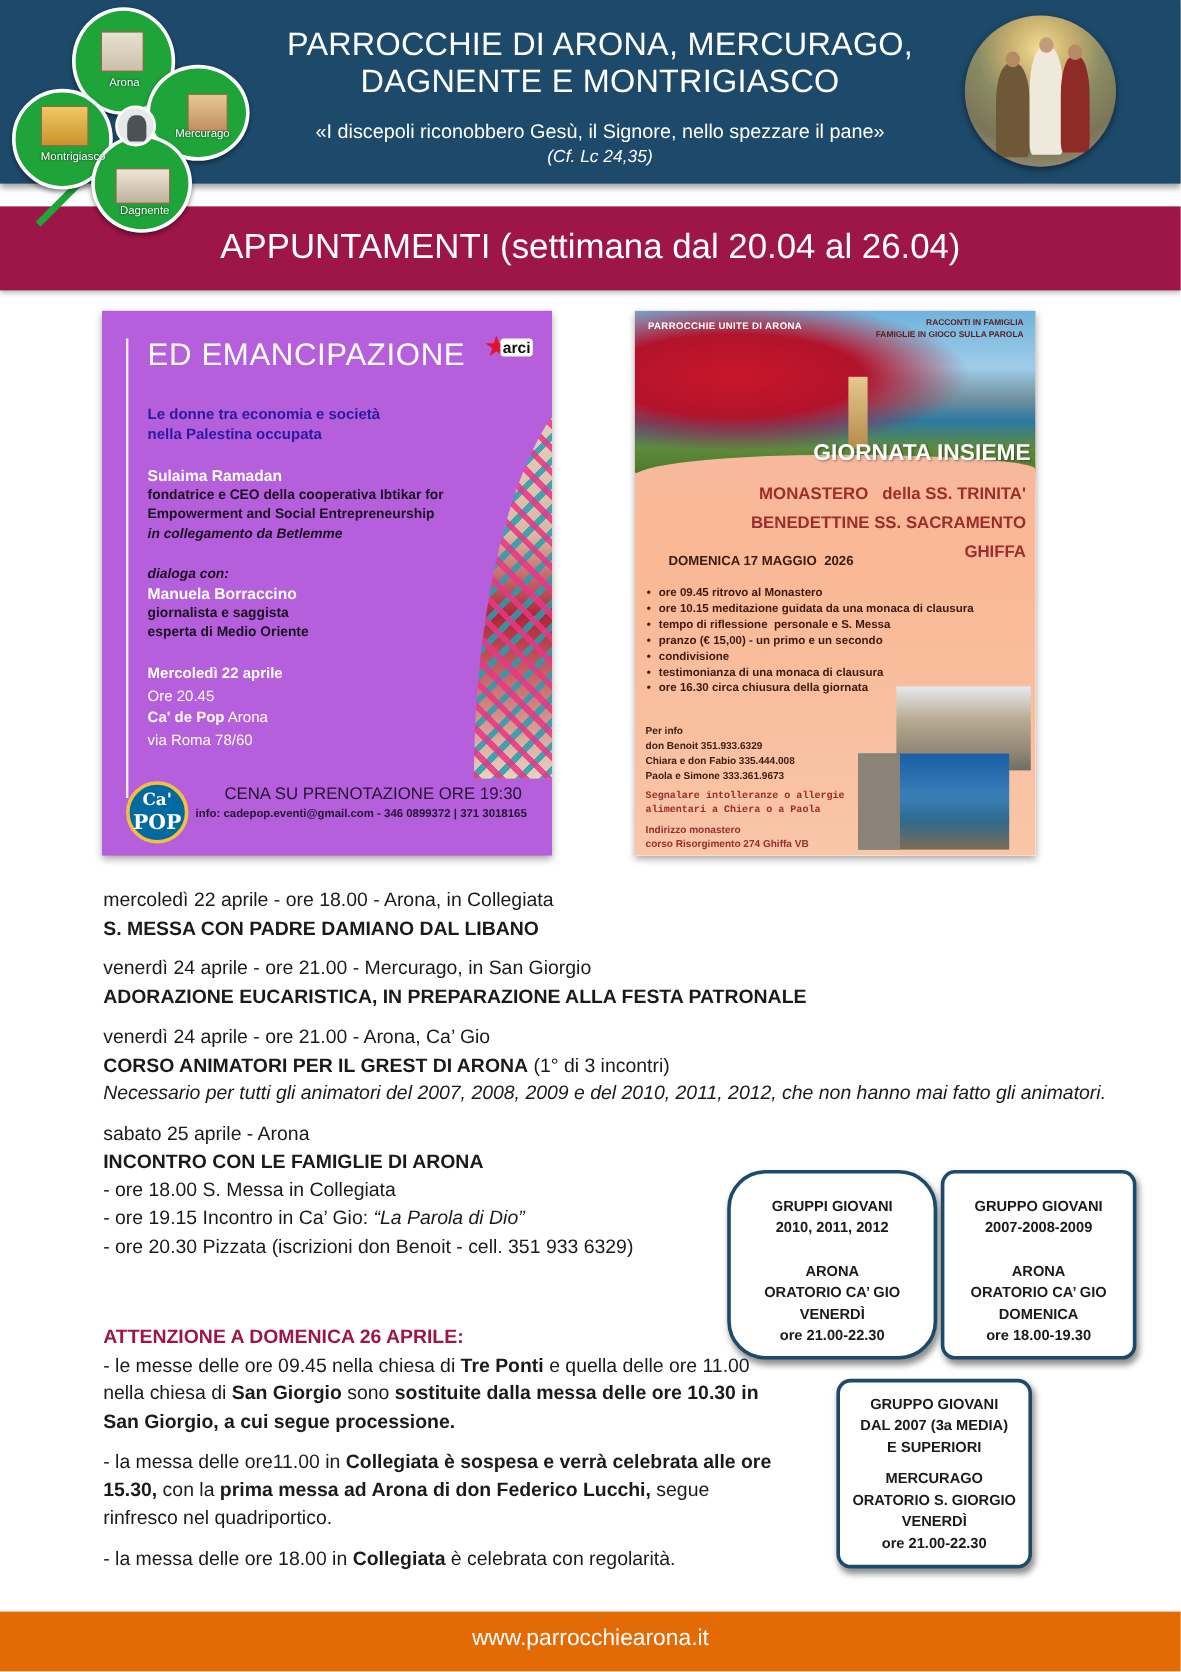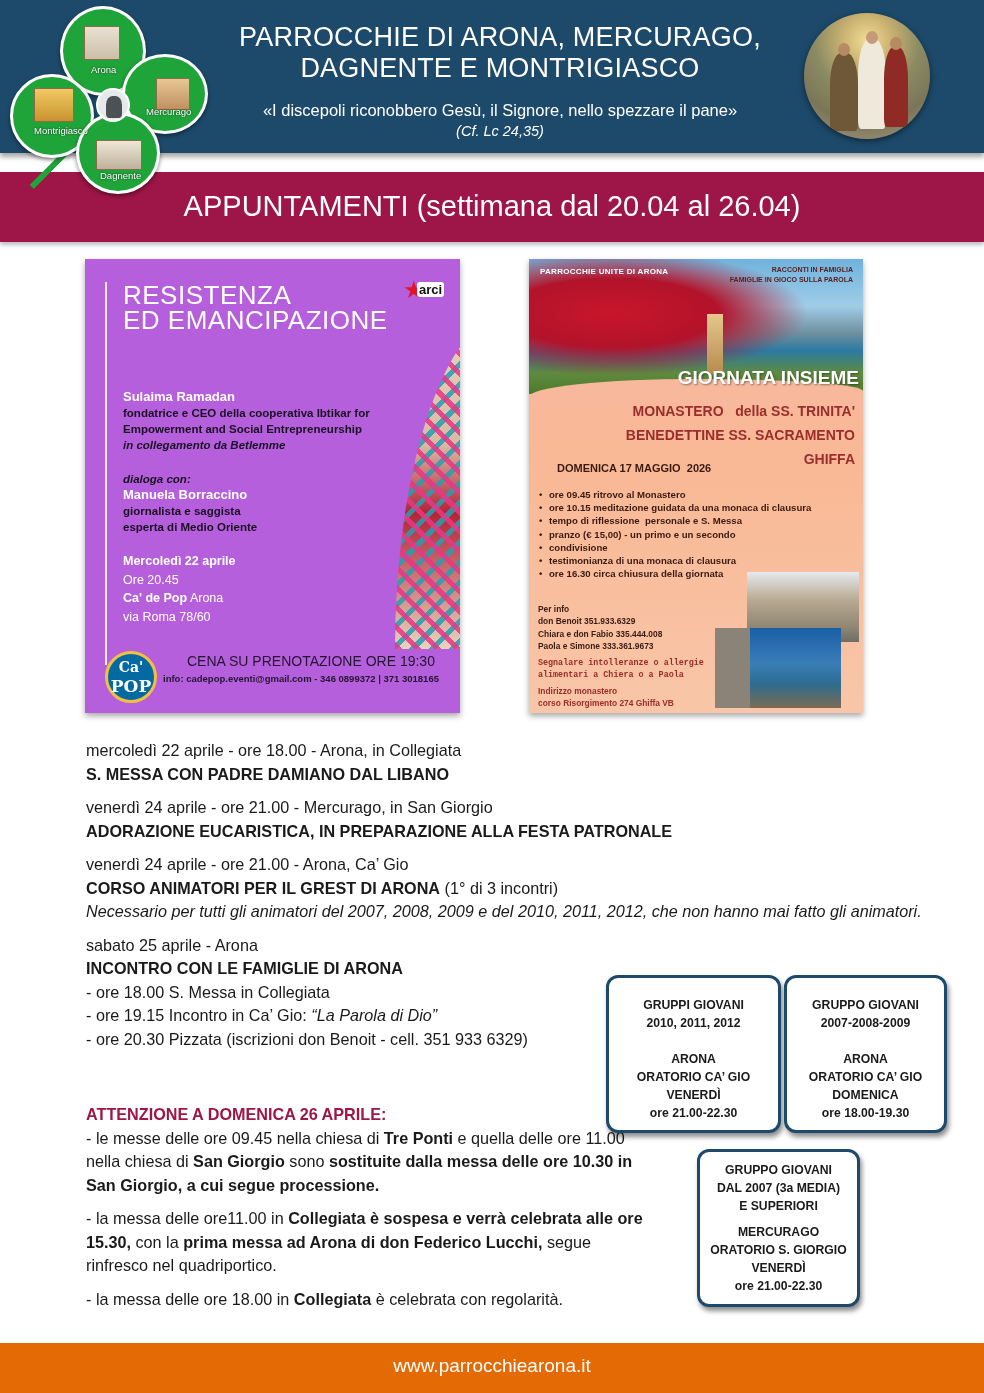--- a/index.html
+++ b/index.html
@@ -95,21 +95,21 @@
     .ev { margin-bottom: 10px; }
     .ev .b { font-weight: bold; }
     .ev .i { font-style: italic; }
     .attention { position: absolute; left: 86px; top: 1103px; width: 560px; font-size: 16.2px; line-height: 23.5px; color: #1a1a1a; }
     .att-title { color: #9e1547; font-weight: bold; }
     .att-p { margin-bottom: 10px; }
     .att-p b { font-weight: bold; }
 
     
     .box { position: absolute; background: #fff; border: 3px solid #1d4a6b; border-radius: 12px; box-shadow: 2px 4px 5px rgba(0,0,0,0.45); text-align: center; font-size: 12.2px; font-weight: bold; line-height: 18px; color: #1a1a1a; }
-    .box1 { left: 606px; top: 975px; width: 175px; height: 158px; padding-top: 18px; }
+    .box1 { left: 606px; top: 975px; width: 175px; height: 158px; padding-top: 18px; border-radius: 32px; }
     .box2 { left: 784px; top: 975px; width: 163px; height: 158px; padding-top: 18px; }
     .box3 { left: 697px; top: 1149px; width: 163px; height: 158px; padding-top: 9px; }
     .gap { height: 18px; }
     .gap-s { height: 8px; }
 
     
     .footer { position: absolute; left: 0; top: 1343px; width: 984px; height: 50px; background: #e46a05; }
     .footer-url { position: absolute; left: 0; width: 984px; top: 12px; text-align: center; color: #fff; font-size: 19px; }
   </style>
 </head>
@@ -154,22 +154,25 @@
 </div>
 
 <div class="poster1">
   <div class="p1-pattern"></div>
   <div class="p1-rule"></div>
   <div class="p1-arci">
     <span class="star">★</span>
     <span class="txt">arci</span>
   </div>
   <div class="p1-title">
-    <div>RESISTENZA</div>
     <div>ED EMANCIPAZIONE</div>
+  </div>
+  <div class="p1-sub">
+    <div>Le donne tra economia e società</div>
+    <div>nella Palestina occupata</div>
   </div>
   <div class="p1-block" style="top:130px;">
     <div class="p1-name">Sulaima Ramadan</div>
     <div>fondatrice e CEO della cooperativa Ibtikar for</div>
     <div>Empowerment and Social Entrepreneurship</div>
     <div class="p1-italic">in collegamento da Betlemme</div>
   </div>
   <div class="p1-block" style="top:212px;">
     <div class="p1-italic">dialoga con:</div>
     <div class="p1-name">Manuela Borraccino</div>

